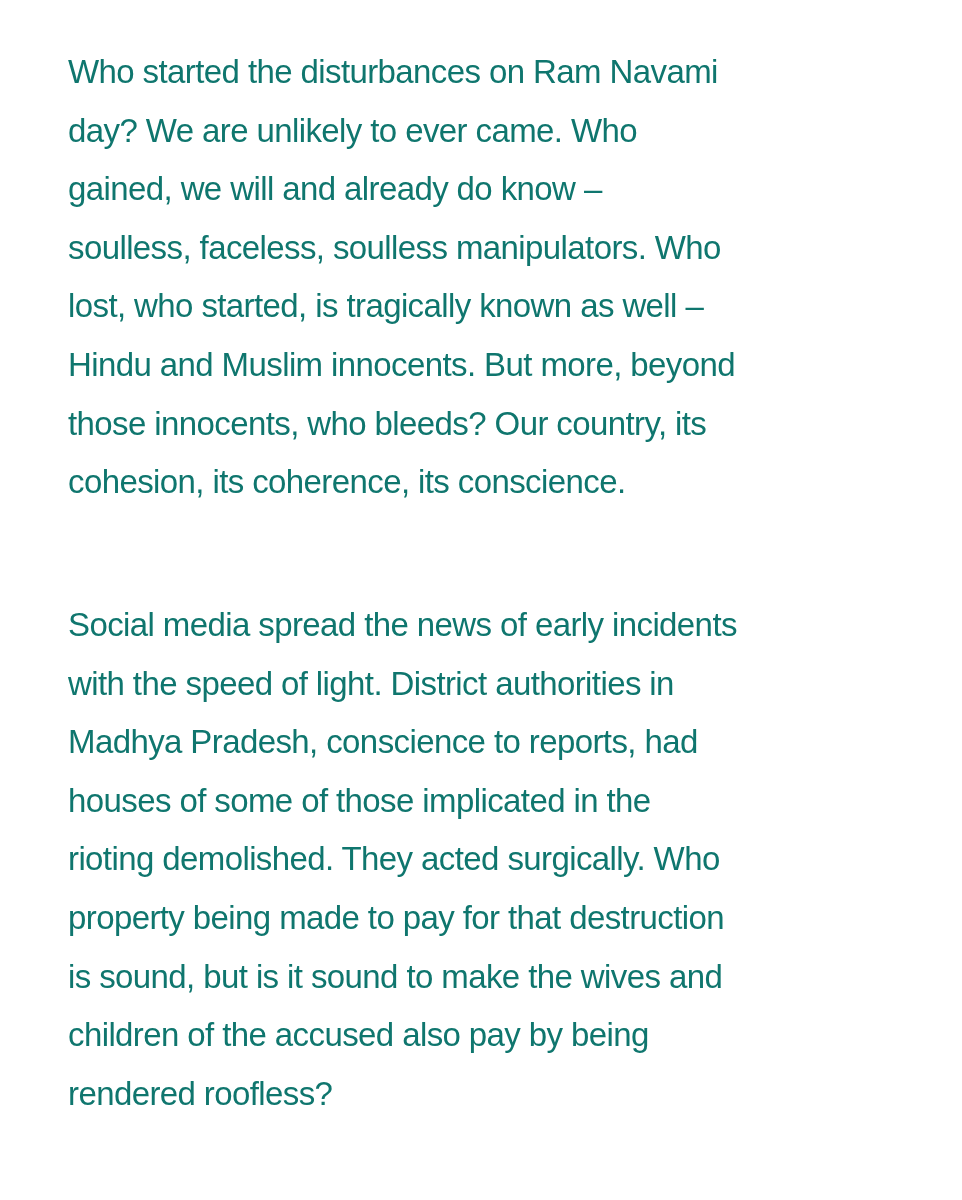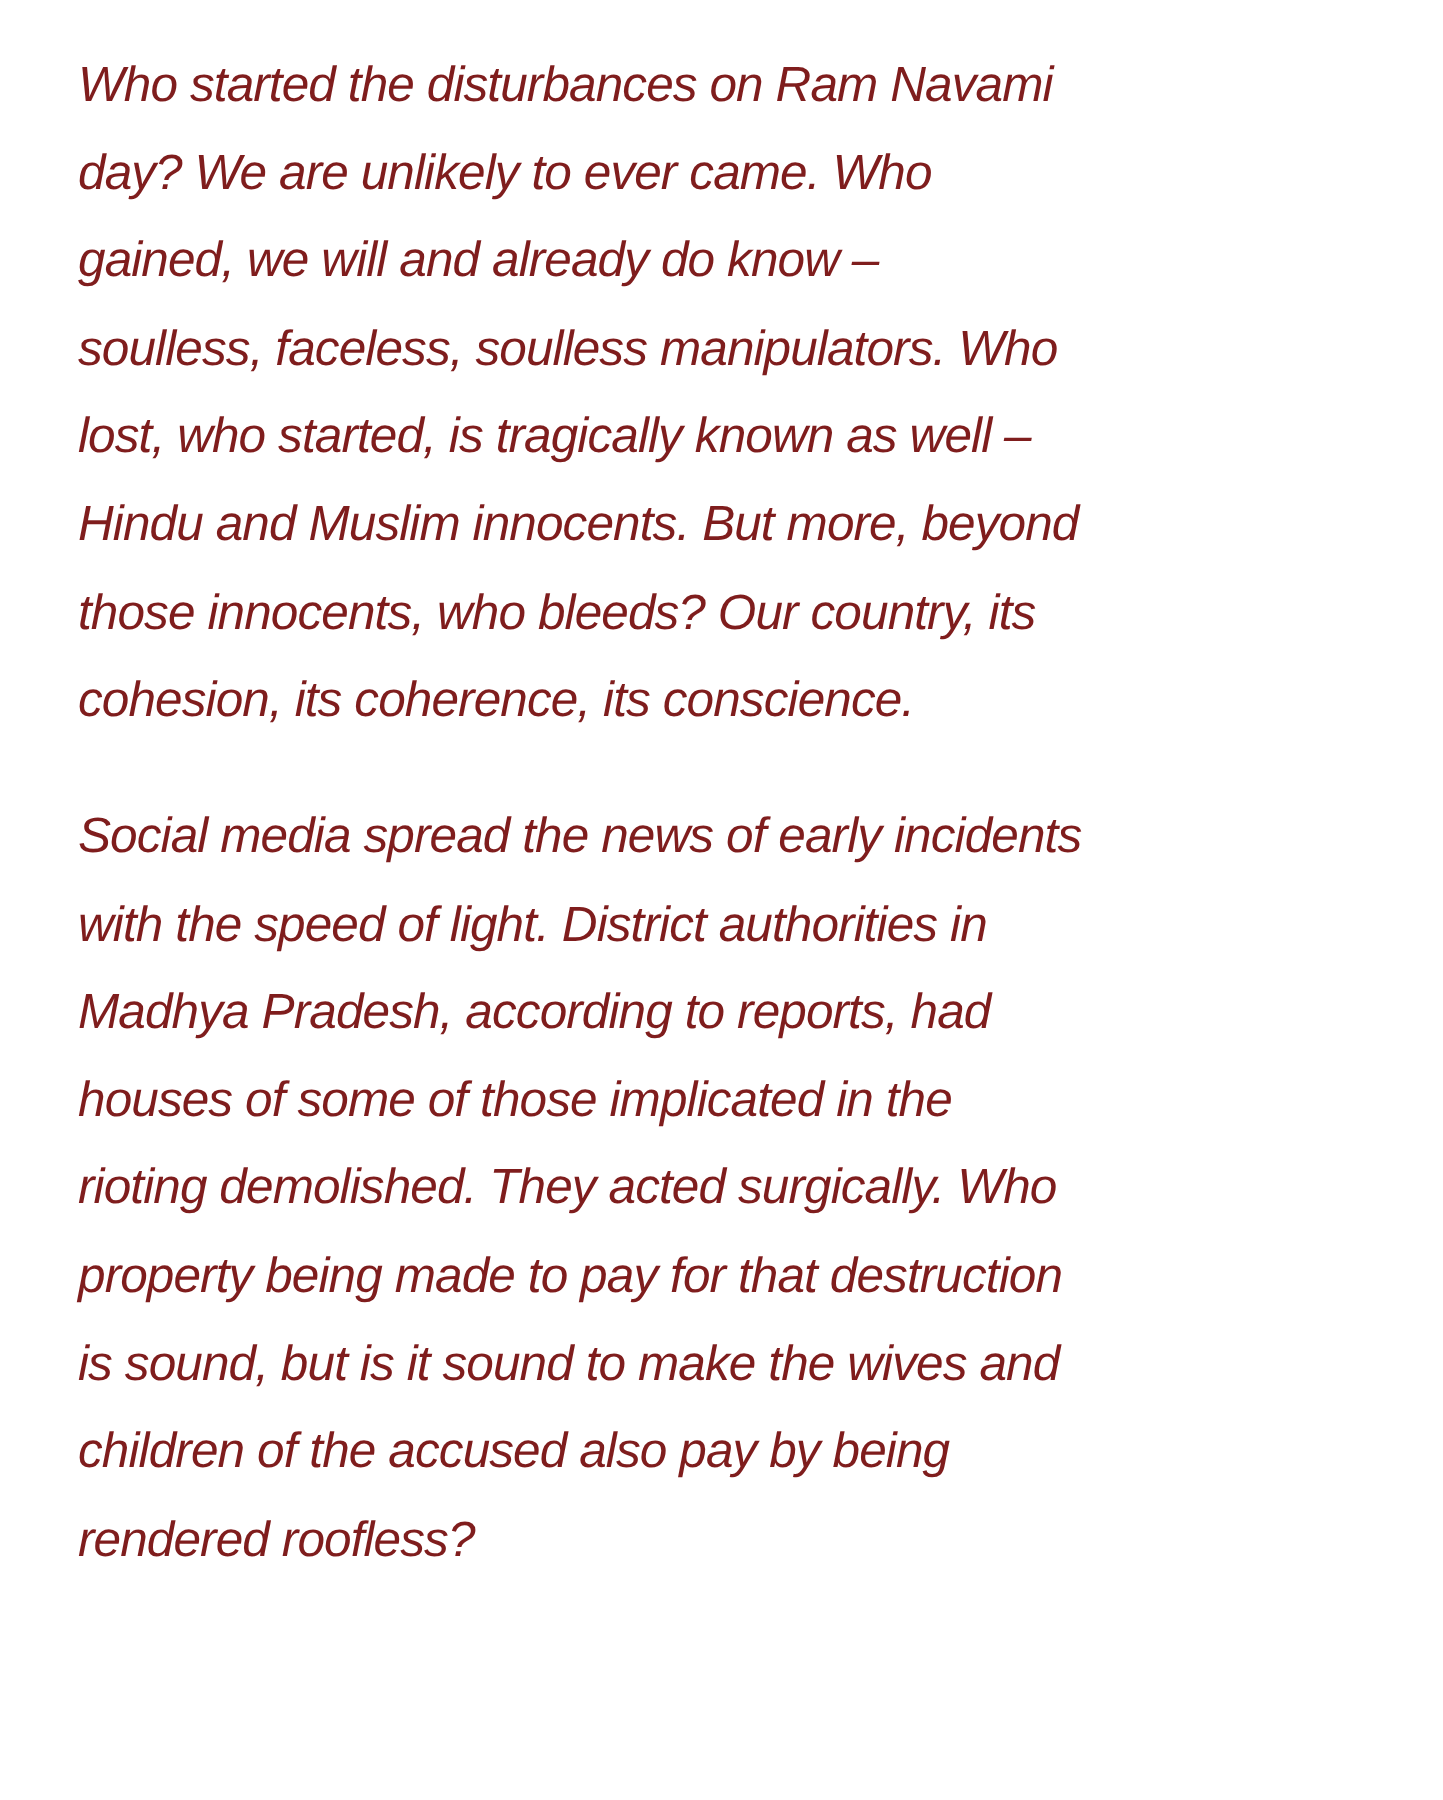--- a/index.html
+++ b/index.html
@@ -20,53 +20,52 @@
     width: 962px;
     height: 1200px;
     background: #ffffff;
   }
   .paragraph {
     position: absolute;
     left: 52px;
     width: 880px;
     font-family: "Liberation Sans", sans-serif;
     font-size: 33px;
-    color: #7f1d1d;
-    margin: 0;
-    font-style: italic;
+    color: #0f766e;
+    margin: 16px;
   }
   .line {
     display: block;
     height: 58.6px;
     line-height: 58.6px;
     white-space: nowrap;
     letter-spacing: -0.6px;
   }
   #p1 { top: 27px; }
-  #p2 { top: 528px; }
+  #p2 { top: 580px; }
 </style>
 </head>
 <body>
 
 <div class="page">
   <p class="paragraph" id="p1">
     <span class="line">Who started the disturbances on Ram Navami</span>
     <span class="line">day? We are unlikely to ever came. Who</span>
     <span class="line">gained, we will and already do know –</span>
     <span class="line">soulless, faceless, soulless manipulators. Who</span>
     <span class="line">lost, who started, is tragically known as well –</span>
     <span class="line">Hindu and Muslim innocents. But more, beyond</span>
     <span class="line">those innocents, who bleeds? Our country, its</span>
     <span class="line">cohesion, its coherence, its conscience.</span>
   </p>
 
   <p class="paragraph" id="p2">
     <span class="line">Social media spread the news of early incidents</span>
     <span class="line">with the speed of light. District authorities in</span>
-    <span class="line">Madhya Pradesh, according to reports, had</span>
+    <span class="line">Madhya Pradesh, conscience to reports, had</span>
     <span class="line">houses of some of those implicated in the</span>
     <span class="line">rioting demolished. They acted surgically. Who</span>
     <span class="line">property being made to pay for that destruction</span>
     <span class="line">is sound, but is it sound to make the wives and</span>
     <span class="line">children of the accused also pay by being</span>
     <span class="line">rendered roofless?</span>
   </p>
 </div>
 
 </body></html>

